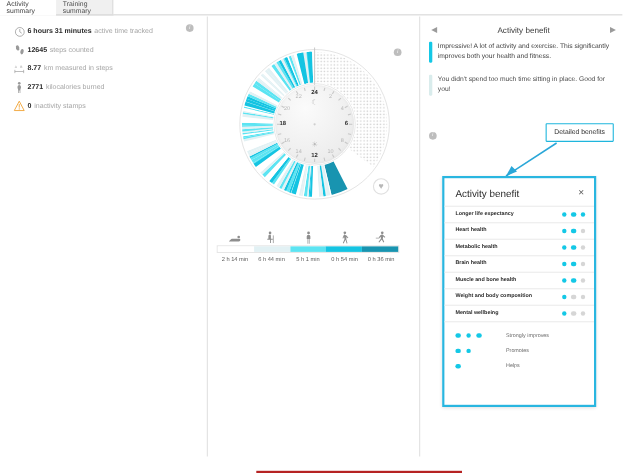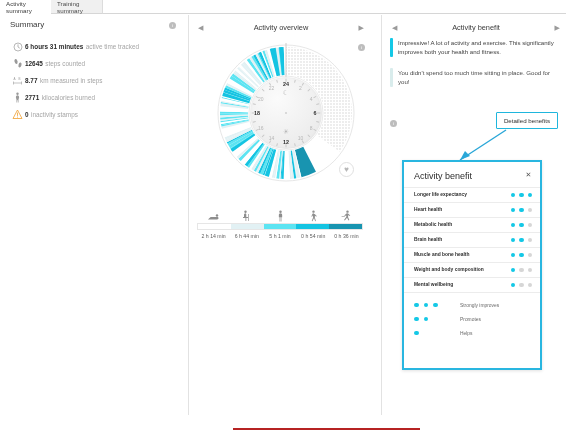--- a/index.html
+++ b/index.html
@@ -134,21 +134,20 @@
 
   <div class="tabbar">
     <div class="tab active">Activity summary</div>
     <div class="tab inactive">Training summary</div>
   </div>
 
   <div class="vdiv a"></div>
   <div class="vdiv b"></div>
 
   <div class="summary">
-    <div class="summary-title">Summary</div>
     <div class="summary-info info-dot">i</div>
 
     <div class="srow">
       <div class="sicon">
         <svg width="10" height="10" viewBox="0 0 20 20">
             <circle cx="10" cy="10" r="8" fill="none" stroke="#9a9a9a" stroke-width="1.4"></circle>
             <path d="M10 5.5V10l3 2" fill="none" stroke="#9a9a9a" stroke-width="1.4" stroke-linecap="round"></path>
           </svg>
       </div>
       <div class="sval">6 hours 31 minutes</div>
@@ -195,25 +194,20 @@
             <path d="M11 2L20 19H2z" fill="none" stroke="#f0a030" stroke-width="1.6"></path>
             <path d="M11 8v5" stroke="#f0a030" stroke-width="1.6" stroke-linecap="round"></path>
             <circle cx="11" cy="16" r="1" fill="#f0a030"></circle>
           </svg>
       </div>
       <div class="sval">0</div>
       <div class="slab">inactivity stamps</div>
     </div>
   </div>
 
-  <div class="panel-head" style="left:196px; top:20px; width:170px;">
-    <div class="arrow" style="left:2px;">◀</div>
-    <div class="ptitle">Activity overview</div>
-    <div class="arrow" style="right:2px;">▶</div>
-  </div>
 
   <div class="clock-wrap">
     <div class="clock-info info-dot">i</div>
     <div class="clock">
       <svg class="ring-svg" width="140" height="140" viewBox="0 0 140 140">
         <defs>
           <pattern id="hatch" width="3" height="3" patternUnits="userSpaceOnUse">
             <rect width="3" height="3" fill="#ffffff"></rect>
             <circle cx="1" cy="1" r="0.7" fill="#cfcfcf"></circle>
           </pattern>

